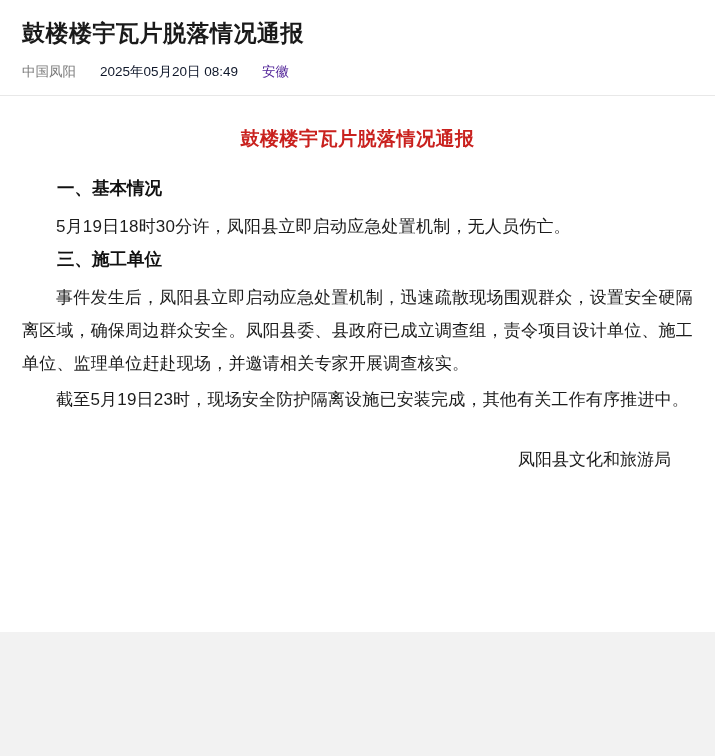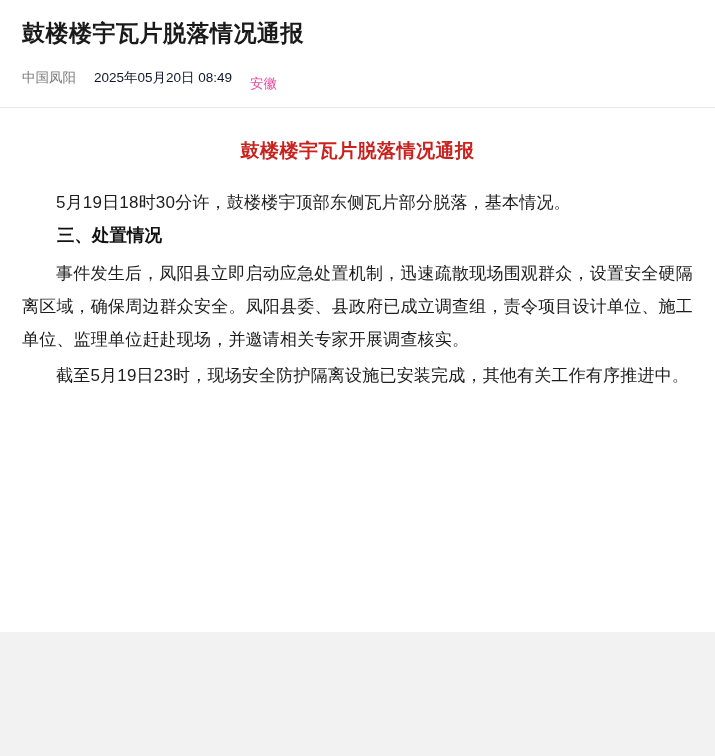--- a/index.html
+++ b/index.html
@@ -30,28 +30,28 @@
     color: #1a1a1a;
     line-height: 1.35;
     letter-spacing: 0.5px;
     margin: 0 0 14px 0;
   }
   .meta {
     font-size: 13.5px;
     color: #9a9a9a;
     display: flex;
     align-items: center;
-    gap: 18px;
+    gap: 24px;
     padding-bottom: 14px;
   }
   .meta .source {
     color: #7a7a7a;
   }
   .meta .date { color: #0f172a; }
-  .meta .region { color: #ec4899; margin-top: 12px; }
+  .meta .region { color: #4c1d95; }
   .divider {
     height: 1px;
     background: #e8e8e8;
     width: 100%;
   }
   .body {
     padding: 24px 22px 0 22px;
   }
   .doc-title {
     text-align: center;
@@ -100,29 +100,31 @@
       <span class="date">2025年05月20日  08:49</span>
       <span class="region">安徽</span>
     </div>
   </div>
   <div class="divider"></div>
 
   <div class="body">
     <div class="doc-title">鼓楼楼宇瓦片脱落情况通报</div>
 
     <div>
-      <p class="para">5月19日18时30分许，鼓楼楼宇顶部东侧瓦片部分脱落，基本情况。</p>
+      <div class="section-head">一、基本情况</div>
+      <p class="para">5月19日18时30分许，凤阳县立即启动应急处置机制，无人员伤亡。</p>
     </div>
 
     <div>
     </div>
 
     <div>
-      <div class="section-head">三、处置情况</div>
+      <div class="section-head">三、施工单位</div>
       <p class="para">事件发生后，凤阳县立即启动应急处置机制，迅速疏散现场围观群众，设置安全硬隔离区域，确保周边群众安全。凤阳县委、县政府已成立调查组，责令项目设计单位、施工单位、监理单位赶赴现场，并邀请相关专家开展调查核实。</p>
       <p class="para">截至5月19日23时，现场安全防护隔离设施已安装完成，其他有关工作有序推进中。</p>
     </div>
 
     <div class="sign">
+      <div>凤阳县文化和旅游局</div>
     </div>
   </div>
 
 </div>
 
 </body></html>

